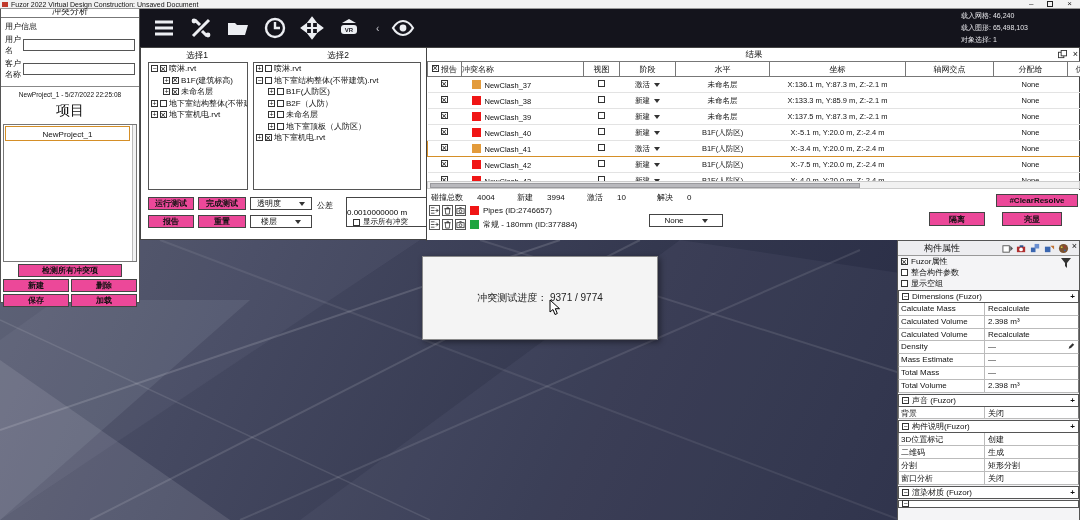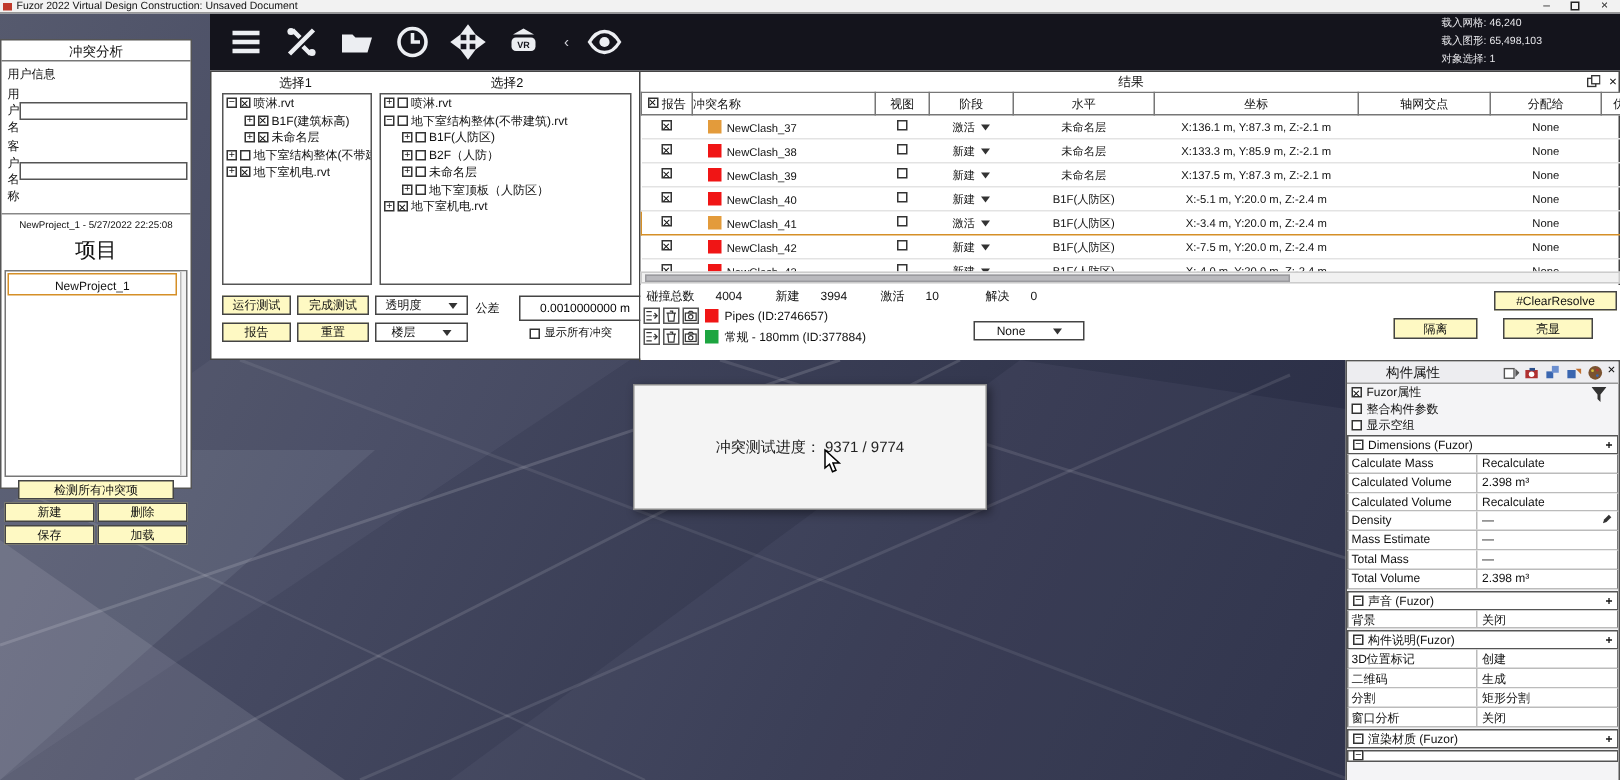--- a/index.html
+++ b/index.html
@@ -7,33 +7,33 @@
   .abs{position:absolute;}
   
   #viewport{left:0;top:0;width:1080px;height:520px;background:linear-gradient(115deg,#565a6e 0%,#454961 28%,#33374e 60%,#232740 100%);}
   
   #titlebar{left:0;top:0;width:1080px;height:9px;background:#f2f2f2;border-bottom:1px solid #999;display:flex;align-items:center;font-size:7px;color:#111;z-index:30;}
   #titlebar .logo{width:6px;height:5px;background:#c0392b;margin:0 3px 0 2px;}
   #titlebar .wbtns{margin-left:auto;display:flex;gap:14px;padding-right:8px;align-items:center;}
   #titlebar .wbtns span{font-size:8px;line-height:8px;color:#222;cursor:default;}
   #titlebar .maxi{width:6px;height:6px;border:1px solid #222;display:inline-block;}
   
-  #leftpanel{left:0;top:26px;width:128px;height:300px;background:#fff;border:1px solid #555;z-index:10;font-size:8px;color:#111;}
+  #leftpanel{left:0;top:3px;width:140px;height:300px;background:#fff;border:1px solid #555;z-index:10;font-size:8px;color:#111;}
   .pt{height:14px;line-height:14px;text-align:center;font-size:9px;border-bottom:1px solid #777;}
   .lp-lbl{padding:3px 4px 1px;}
   .lp-row{display:flex;align-items:center;padding:1px 4px;}
   .lp-row .lbl{width:38px;}
   .lp-row input{flex:1;height:12px;border:1px solid #555;font-size:8px;background:#fff;}
   .lp-sep{border-top:1px solid #888;margin-top:5px;}
   .lp-proj{font-size:6.5px;text-align:center;padding:4px 0 2px;}
   .lp-projlbl{text-align:center;font-size:14px;padding:2px 0;}
   #projlist{margin:2px;height:138px;border:1px solid #777;position:relative;}
   #projlist .scrltrk{position:absolute;right:0;top:0;bottom:0;width:4px;border-left:1px solid #bbb;background:#f2f2f2;}
   .projitem{margin:1px 6px 1px 1px;height:15px;line-height:15px;text-align:center;border:1px solid #d58f27;font-size:8px;}
-  .btn{border:1px solid #444;background:#fef9c3;text-align:center;font-size:8px;display:flex;align-items:center;justify-content:center;cursor:default;}
+  .btn{border:1px solid #444;background:#ec4899;text-align:center;font-size:8px;display:flex;align-items:center;justify-content:center;cursor:default;font-weight:bold;}
   #detectbtn{margin:2px auto 0;width:104px;height:13px;}
   .lp-grid{display:grid;grid-template-columns:1fr 1fr;gap:2px;margin:2px;}
   .lp-grid .btn{height:13px;}
   
   #toolbar{left:140px;top:9px;width:940px;height:38px;background:#14141c;z-index:10;display:flex;align-items:center;color:#e8e8ec;}
   .tbico{width:26px;height:26px;margin-left:11px;display:flex;align-items:center;justify-content:center;}
   .tbico svg{width:24px;height:24px;}
   .tbchev{margin-left:14px;color:#cfcfd6;font-size:10px;}
   #tbstats{margin-left:auto;margin-right:52px;font-size:7px;line-height:12px;text-align:left;color:#e6e6ea;}
   
@@ -43,21 +43,21 @@
   .trow{display:flex;align-items:center;height:11.5px;gap:2px;}
   .exp{width:7px;height:7px;border:1px solid #333;font-size:7px;line-height:5px;text-align:center;display:inline-block;background:#fff;flex:0 0 auto;}
   .cb{width:7px;height:7px;border:1px solid #333;display:inline-block;position:relative;background:#fff;flex:0 0 auto;}
   .cb.on::before{content:"×";position:absolute;left:-0.5px;top:-2.5px;font-size:9px;color:#111;}
   .tlbl{white-space:nowrap;font-size:8px;}
   
   .tc-btn{position:absolute;height:13px;}
   .ddl{position:absolute;height:13px;border:1px solid #444;display:flex;align-items:center;justify-content:center;gap:18px;font-size:8px;background:#fff;}
   .chev{width:0;height:0;border-left:3px solid transparent;border-right:3px solid transparent;border-top:4px solid #333;display:inline-block;}
   .tol-lbl{position:absolute;font-size:8px;}
-  .tol-input{position:absolute;height:17px;border:1px solid #444;text-align:center;font-size:8px;background:#fff;}
+  .tol-input{position:absolute;height:30px;border:1px solid #444;text-align:left;font-size:8px;background:#fff;}
   .showall{position:absolute;display:flex;gap:3px;align-items:center;font-size:7.5px;}
   
   #results{position:absolute;left:285px;top:0;width:655px;height:193px;border-left:1px solid #444;}
   #reshdr{height:13px;line-height:13px;text-align:center;font-size:8.5px;position:relative;}
   #reshdr .hico{position:absolute;right:14px;top:2px;width:9px;height:9px;}
   #reshdr .hclose{position:absolute;right:3px;top:0;font-size:9px;}
   #tablewrap{width:653px;height:120px;overflow:hidden;}
   table{border-collapse:collapse;table-layout:fixed;width:680px;font-size:7.5px;}
   th{border:1px solid #777;height:15px;font-weight:normal;font-size:8px;background:#fff;}
   td{height:16px;text-align:center;border-bottom:1px solid #e3e3e3;overflow:hidden;white-space:nowrap;}

